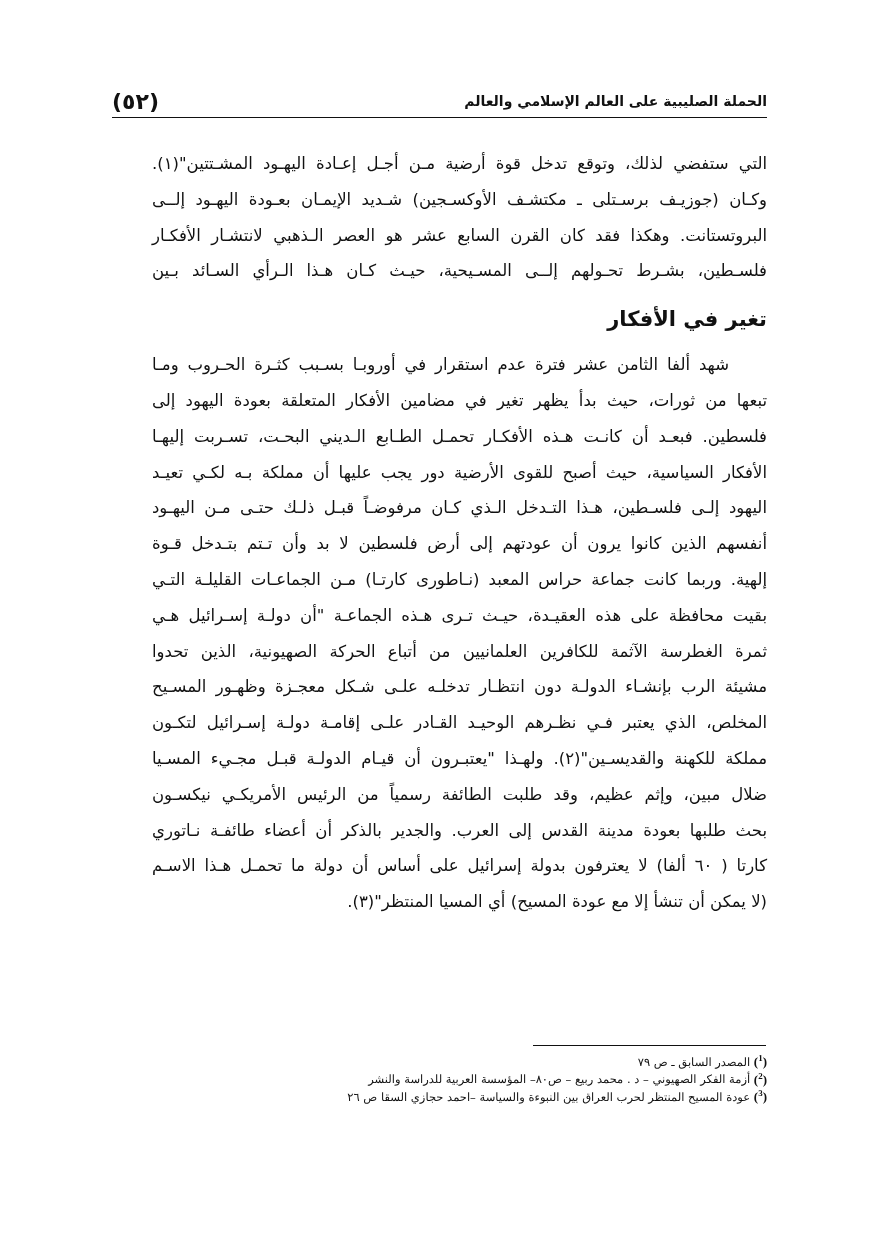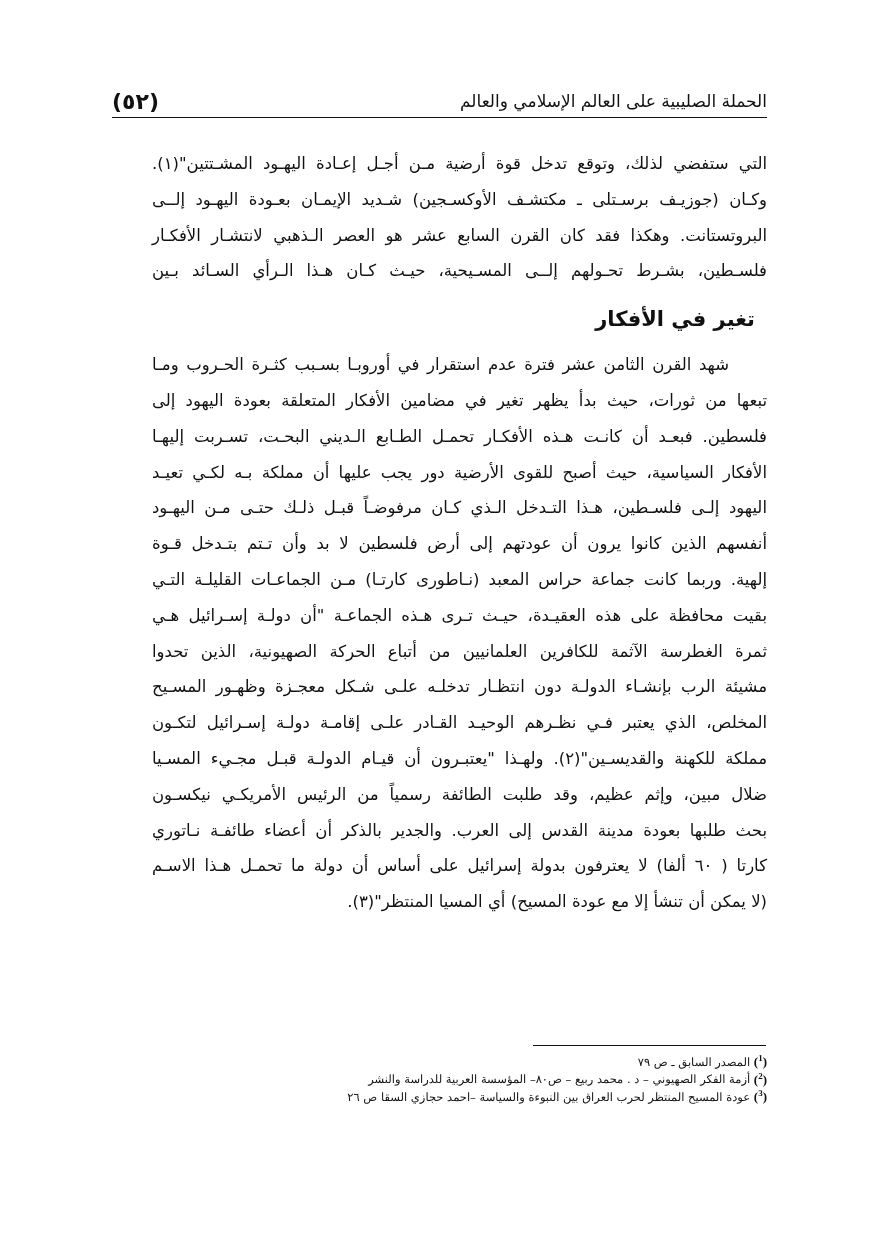--- a/index.html
+++ b/index.html
@@ -6,36 +6,36 @@
     body {
       width: 875px; height: 1240px; position: relative; overflow: hidden;
       font-family: "DejaVu Sans", sans-serif; color: #111111;
     }
     .page { position: absolute; left: 0; top: 0; width: 875px; height: 1240px; }
     .header {
       position: absolute; top: 86px; left: 112px; width: 655px; height: 30px;
       display: flex; justify-content: space-between; align-items: center;
       direction: rtl;
     }
-    .header-title { font-weight: normal; font-size: 17px; }
+    .header-title { font-weight: bold; font-size: 14px; }
     .header-page { font-weight: bold; font-size: 22px; direction: rtl; }
     .header-rule {
       position: absolute; top: 117px; left: 112px; width: 655px; height: 0;
       border-top: 1.5px solid #111;
     }
     .body {
       position: absolute; top: 146px; left: 112px; width: 655px;
       direction: rtl; text-align: justify; text-align-last: right;
       font-size: 16.5px; line-height: 35.8px;
     }
     .para { margin: 0; }
     .line { display: block; text-align: justify; text-align-last: justify; white-space: nowrap; margin-left: 40px; }
     .line.last { text-align-last: right; }
     .heading {
-      font-weight: bold; font-size: 21px; margin: 12px 12px 10px 0; line-height: 36px;
+      font-weight: bold; font-size: 21px; margin: 12px 0 10px 0; line-height: 36px;
       text-align: center;
     }
     .indent { padding-right: 38px; }
     .fn-rule {
       position: absolute; top: 1045px; left: 533px; width: 233px; height: 0;
       border-top: 1.2px solid #111;
     }
     .footnotes {
       position: absolute; top: 1052px; left: 112px; width: 655px;
       direction: rtl; font-family: "DejaVu Serif", serif; font-size: 11.5px; line-height: 13px;
@@ -59,21 +59,21 @@
     <div class="para">
       <span class="line">التي ستفضي لذلك، وتوقع تدخل قوة أرضية مـن أجـل إعـادة اليهـود المشـتتين"(١).</span>
       <span class="line">وكـان (جوزيـف برسـتلى  ـ مكتشـف الأوكسـجين) شـديد الإيمـان بعـودة اليهـود إلــى</span>
       <span class="line">البروتستانت. وهكذا فقد كان القرن السابع عشر هو العصر الـذهبي لانتشـار الأفكـار</span>
       <span class="line">فلسـطين، بشـرط تحـولهم إلــى المسـيحية، حيـث كـان هـذا الـرأي السـائد بـين</span>
     </div>
 
     <div class="heading">تغير في الأفكار</div>
 
     <div class="para">
-      <span class="line indent">شهد القرن الثامن عشر فترة عدم استقرار في أوروبـا بسـبب كثـرة الحـروب ومـا</span>
+      <span class="line indent">شهد ألفا الثامن عشر فترة عدم استقرار في أوروبـا بسـبب كثـرة الحـروب ومـا</span>
       <span class="line">تبعها من ثورات، حيث بدأ يظهر تغير في مضامين الأفكار المتعلقة بعودة اليهود إلى</span>
       <span class="line">فلسطين. فبعـد أن كانـت هـذه الأفكـار تحمـل الطـابع الـديني البحـت، تسـربت إليهـا</span>
       <span class="line">الأفكار السياسية، حيث أصبح للقوى الأرضية دور يجب عليها أن مملكة بـه لكـي تعيـد</span>
       <span class="line">اليهود إلـى فلسـطين، هـذا التـدخل الـذي كـان مرفوضـاً قبـل ذلـك حتـى مـن اليهـود</span>
       <span class="line">أنفسهم الذين كانوا يرون أن عودتهم إلى أرض فلسطين لا بد وأن تـتم بتـدخل قـوة</span>
       <span class="line">إلهية. وربما كانت جماعة حراس المعبد (نـاطورى كارتـا) مـن الجماعـات القليلـة التـي</span>
       <span class="line">بقيت محافظة على هذه العقيـدة، حيـث تـرى هـذه الجماعـة "أن دولـة إسـرائيل هـي</span>
       <span class="line">ثمرة الغطرسة الآثمة للكافرين العلمانيين من أتباع الحركة الصهيونية، الذين تحدوا</span>
       <span class="line">مشيئة الرب بإنشـاء الدولـة دون انتظـار تدخلـه علـى شـكل معجـزة وظهـور المسـيح</span>
       <span class="line">المخلص، الذي يعتبر فـي نظـرهم الوحيـد القـادر علـى إقامـة دولـة إسـرائيل لتكـون</span>

